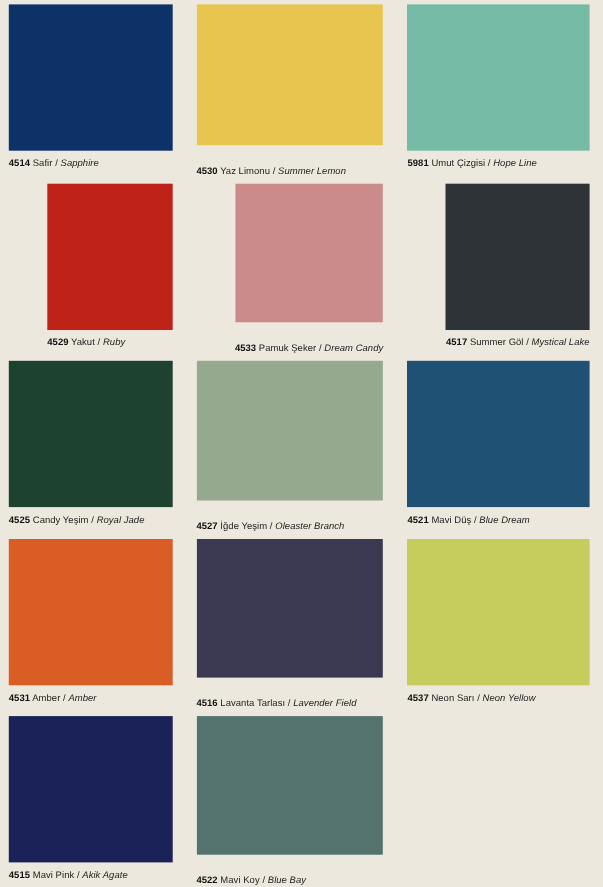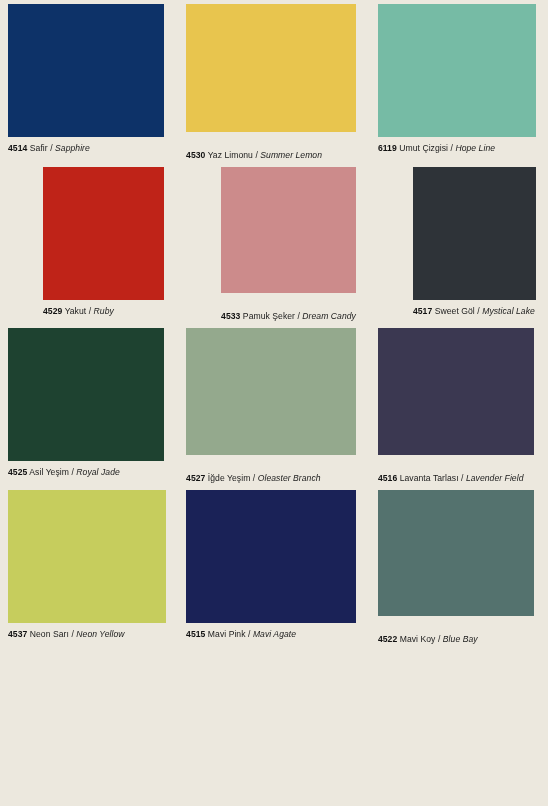--- a/index.html
+++ b/index.html
@@ -86,52 +86,60 @@
       <div class="swatch-cell col-0 row-0">
         <div class="swatch-chip" style="background: rgb(13, 50, 104);"></div>
         <div class="swatch-label"><span class="swatch-code">4514</span> <span class="swatch-name-tr">Safir</span> <span class="swatch-sep">/</span> <span class="swatch-name-en">Sapphire</span></div>
       </div>
       <div class="swatch-cell col-1 row-0">
         <div class="swatch-chip" style="background: rgb(232, 197, 78);"></div>
         <div class="swatch-label"><span class="swatch-code">4530</span> <span class="swatch-name-tr">Yaz Limonu</span> <span class="swatch-sep">/</span> <span class="swatch-name-en">Summer Lemon</span></div>
       </div>
       <div class="swatch-cell col-2 row-0">
         <div class="swatch-chip" style="background: rgb(118, 187, 165);"></div>
-        <div class="swatch-label"><span class="swatch-code">6119</span> <span class="swatch-name-tr">Umut Çizgisi</span> <span class="swatch-sep">/</span> <span class="swatch-name-en">Hope Line</span></div>
+        <div class="swatch-label"><span class="swatch-code">5981</span> <span class="swatch-name-tr">Umut Çizgisi</span> <span class="swatch-sep">/</span> <span class="swatch-name-en">Hope Line</span></div>
       </div>
       <div class="swatch-cell col-0 row-1">
         <div class="swatch-chip" style="background: rgb(191, 35, 24);"></div>
         <div class="swatch-label"><span class="swatch-code">4529</span> <span class="swatch-name-tr">Yakut</span> <span class="swatch-sep">/</span> <span class="swatch-name-en">Ruby</span></div>
       </div>
       <div class="swatch-cell col-1 row-1">
         <div class="swatch-chip" style="background: rgb(204, 139, 139);"></div>
         <div class="swatch-label"><span class="swatch-code">4533</span> <span class="swatch-name-tr">Pamuk Şeker</span> <span class="swatch-sep">/</span> <span class="swatch-name-en">Dream Candy</span></div>
       </div>
       <div class="swatch-cell col-2 row-1">
         <div class="swatch-chip" style="background: rgb(46, 51, 56);"></div>
-        <div class="swatch-label"><span class="swatch-code">4517</span> <span class="swatch-name-tr">Sweet Göl</span> <span class="swatch-sep">/</span> <span class="swatch-name-en">Mystical Lake</span></div>
+        <div class="swatch-label"><span class="swatch-code">4517</span> <span class="swatch-name-tr">Summer Göl</span> <span class="swatch-sep">/</span> <span class="swatch-name-en">Mystical Lake</span></div>
       </div>
       <div class="swatch-cell col-0 row-2">
         <div class="swatch-chip" style="background: rgb(30, 66, 48);"></div>
-        <div class="swatch-label"><span class="swatch-code">4525</span> <span class="swatch-name-tr">Asil Yeşim</span> <span class="swatch-sep">/</span> <span class="swatch-name-en">Royal Jade</span></div>
+        <div class="swatch-label"><span class="swatch-code">4525</span> <span class="swatch-name-tr">Candy Yeşim</span> <span class="swatch-sep">/</span> <span class="swatch-name-en">Royal Jade</span></div>
       </div>
       <div class="swatch-cell col-1 row-2">
         <div class="swatch-chip" style="background: rgb(148, 169, 141);"></div>
         <div class="swatch-label"><span class="swatch-code">4527</span> <span class="swatch-name-tr">İğde Yeşim</span> <span class="swatch-sep">/</span> <span class="swatch-name-en">Oleaster Branch</span></div>
+      </div>
+      <div class="swatch-cell col-2 row-2">
+        <div class="swatch-chip" style="background: rgb(31, 81, 117);"></div>
+        <div class="swatch-label"><span class="swatch-code">4521</span> <span class="swatch-name-tr">Mavi Düş</span> <span class="swatch-sep">/</span> <span class="swatch-name-en">Blue Dream</span></div>
+      </div>
+      <div class="swatch-cell col-0 row-3">
+        <div class="swatch-chip" style="background: rgb(217, 93, 37);"></div>
+        <div class="swatch-label"><span class="swatch-code">4531</span> <span class="swatch-name-tr">Amber</span> <span class="swatch-sep">/</span> <span class="swatch-name-en">Amber</span></div>
       </div>
       <div class="swatch-cell col-1 row-3">
         <div class="swatch-chip" style="background: rgb(59, 56, 81);"></div>
         <div class="swatch-label"><span class="swatch-code">4516</span> <span class="swatch-name-tr">Lavanta Tarlası</span> <span class="swatch-sep">/</span> <span class="swatch-name-en">Lavender Field</span></div>
       </div>
       <div class="swatch-cell col-2 row-3">
         <div class="swatch-chip" style="background: rgb(198, 205, 93);"></div>
         <div class="swatch-label"><span class="swatch-code">4537</span> <span class="swatch-name-tr">Neon Sarı</span> <span class="swatch-sep">/</span> <span class="swatch-name-en">Neon Yellow</span></div>
       </div>
       <div class="swatch-cell col-0 row-4">
         <div class="swatch-chip" style="background: rgb(26, 34, 87);"></div>
-        <div class="swatch-label"><span class="swatch-code">4515</span> <span class="swatch-name-tr">Mavi Pink</span> <span class="swatch-sep">/</span> <span class="swatch-name-en">Mavi Agate</span></div>
+        <div class="swatch-label"><span class="swatch-code">4515</span> <span class="swatch-name-tr">Mavi Pink</span> <span class="swatch-sep">/</span> <span class="swatch-name-en">Akik Agate</span></div>
       </div>
       <div class="swatch-cell col-1 row-4">
         <div class="swatch-chip" style="background: rgb(84, 114, 110);"></div>
         <div class="swatch-label"><span class="swatch-code">4522</span> <span class="swatch-name-tr">Mavi Koy</span> <span class="swatch-sep">/</span> <span class="swatch-name-en">Blue Bay</span></div>
       </div>
     </div>
 </div>
 
 </body></html>

